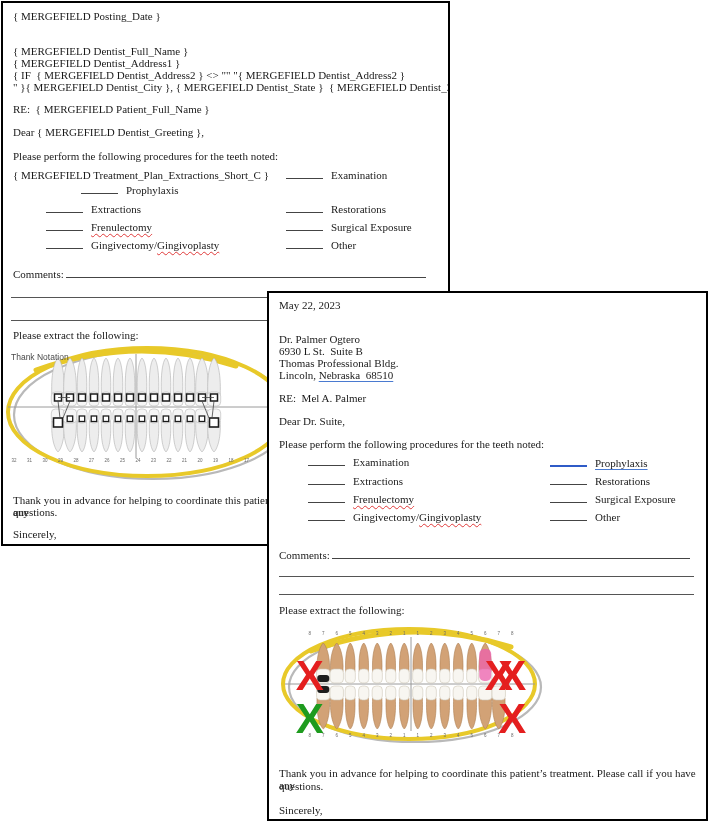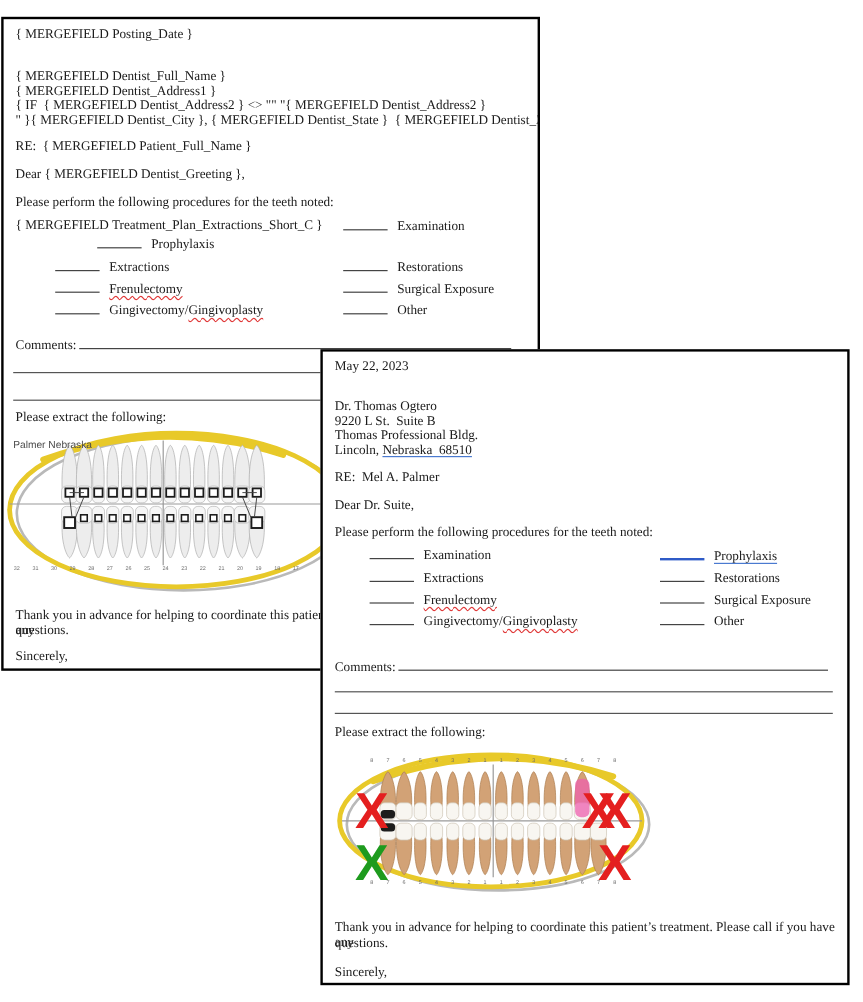--- a/index.html
+++ b/index.html
@@ -1,19 +1,19 @@
 <!DOCTYPE html>
 <html><head>
 <meta charset="utf-8">
 <style>
   html,body{margin:0;padding:0;}
   body{width:719px;height:835px;background:#ffffff;position:relative;
        font-family:"Liberation Serif", serif;font-size:11px;color:#1a1a1a;overflow:hidden;}
   .page{position:absolute;background:#ffffff;border:2px solid #000;box-sizing:border-box;overflow:hidden;}
-  #back-page{left:1px;top:14px;width:449px;height:545px;z-index:1;padding-left:11px;}
+  #back-page{left:1px;top:1px;width:449px;height:545px;z-index:1;padding-left:11px;}
   #front-page{left:267px;top:291px;width:441px;height:530px;z-index:2;}
   .abs{position:absolute;white-space:pre;}
   .blank{display:inline-block;width:37px;border-bottom:1px solid #444;height:9px;margin-right:8px;vertical-align:baseline;}
   .blank-blue{display:inline-block;width:37px;border-bottom:2.5px solid #2f5bc7;height:9px;margin-right:8px;vertical-align:baseline;}
   .cblank{display:inline-block;border-bottom:1px solid #444;height:9px;vertical-align:baseline;}
   .hline{position:absolute;border-top:1px solid #555;height:0;}
   .wavy{text-decoration:underline;text-decoration-style:wavy;text-decoration-color:#e03a3a;text-decoration-thickness:1px;text-underline-offset:2px;}
   .u-blue{text-decoration:underline;text-decoration-color:#4a7ad0;text-decoration-thickness:1px;text-underline-offset:2px;}
   .chart{position:absolute;z-index:1;}
   .chart-label{position:absolute;z-index:5;font-family:"Liberation Sans",sans-serif;font-size:8.5px;color:#4a4a4a;}
@@ -39,21 +39,21 @@
   <div class="abs" style="left:43px;top:218px"><span class="blank"></span><span class="wavy">Frenulectomy</span></div>
   <div class="abs" style="left:283px;top:218px"><span class="blank"></span><span>Surgical Exposure</span></div>
   <div class="abs" style="left:43px;top:236px"><span class="blank"></span><span>Gingivectomy/</span><span class="wavy">Gingivoplasty</span></div>
   <div class="abs" style="left:283px;top:236px"><span class="blank"></span><span>Other</span></div>
 
   <div class="abs" style="left:10px;top:265px"><span>Comments:</span> <span class="cblank" style="width:360px"></span></div>
   <div class="hline" style="left:8px;top:294px;width:419px"></div>
   <div class="hline" style="left:8px;top:317px;width:419px"></div>
 
   <div class="abs" style="left:10px;top:326px">Please extract the following:</div>
-  <div class="chart-label" style="left:8px;top:349px">Palmer Nebraska</div>
+  <div class="chart-label" style="left:8px;top:349px">Thank Notation</div>
   <div class="chart" id="back-chart" style="left:1px;top:337px;width:290px;height:145px"><svg viewBox="0 0 290 145" width="290" height="145">
         <ellipse cx="149" cy="75" rx="139" ry="64" fill="none" stroke="#b9b9b9" stroke-width="2.2"></ellipse>
         <ellipse cx="143" cy="72" rx="139" ry="64" fill="none" stroke="#e8c929" stroke-width="4"></ellipse>
         <path d="M 32 30 Q 132 -6 232 26" fill="none" stroke="#e8c929" stroke-width="5" stroke-linecap="round"></path>
         <line x1="4" y1="67" x2="282" y2="67" stroke="#9a9a9a" stroke-width="1"></line>
         <line x1="132" y1="14" x2="132" y2="118" stroke="#9a9a9a" stroke-width="1"></line>
         <path d="M 47.8 55 C 46.8 30, 51.5 20, 54 18 C 56.5 20, 61.2 30, 60.2 55 Z" fill="#ededed" stroke="#b0b0b0" stroke-width="0.6"></path>
         <rect x="47.3" y="52" width="13.4" height="14" rx="4" fill="#f6f6f6" stroke="#b8b8b8" stroke-width="0.6"></rect>
         <path d="M 59.8 55 C 58.8 30, 63.5 20, 66 18 C 68.5 20, 73.2 30, 72.2 55 Z" fill="#ededed" stroke="#b0b0b0" stroke-width="0.6"></path>
         <rect x="59.3" y="52" width="13.4" height="14" rx="4" fill="#f6f6f6" stroke="#b8b8b8" stroke-width="0.6"></rect>
@@ -161,22 +161,22 @@
         <text x="242.5" y="122" text-anchor="middle" font-size="4.5" fill="#6a6a6a" font-family="&quot;Liberation Sans&quot;,sans-serif">17</text>
       </svg></div>
 
   <div class="abs" style="left:10px;top:491px;white-space:normal;width:430px">Thank you in advance for helping to coordinate this patient’s treatment.  Please call if you have any</div>
   <div class="abs" style="left:10px;top:503px">questions.</div>
   <div class="abs" style="left:10px;top:525px">Sincerely,</div>
 </div>
 
 <div class="page" id="front-page">
   <div class="abs" style="left:10px;top:6px">May 22, 2023</div>
-  <div class="abs" style="left:10px;top:40px">Dr. Thomas Ogtero</div>
-  <div class="abs" style="left:10px;top:52px">9220 L St.  Suite B</div>
+  <div class="abs" style="left:10px;top:40px">Dr. Palmer Ogtero</div>
+  <div class="abs" style="left:10px;top:52px">6930 L St.  Suite B</div>
   <div class="abs" style="left:10px;top:64px">Thomas Professional Bldg.</div>
   <div class="abs" style="left:10px;top:76px"><span>Lincoln, </span><span class="u-blue">Nebraska  68510</span></div>
   <div class="abs" style="left:10px;top:99px">RE:  Mel A. Palmer</div>
   <div class="abs" style="left:10px;top:122px">Dear Dr. Suite,</div>
   <div class="abs" style="left:10px;top:145px">Please perform the following procedures for the teeth noted:</div>
 
   <div class="abs" style="left:39px;top:163px"><span class="blank"></span><span>Examination</span></div>
   <div class="abs" style="left:281px;top:163px"><span class="blank-blue"></span><span class="u-blue">Prophylaxis</span></div>
   <div class="abs" style="left:39px;top:182px"><span class="blank"></span><span>Extractions</span></div>
   <div class="abs" style="left:281px;top:182px"><span class="blank"></span><span>Restorations</span></div>

